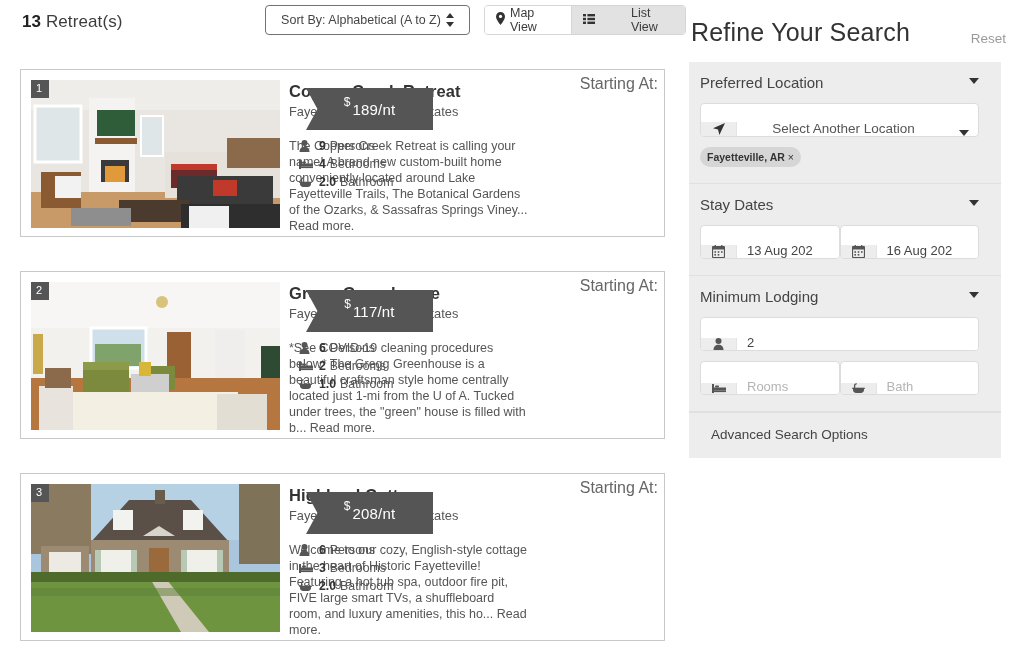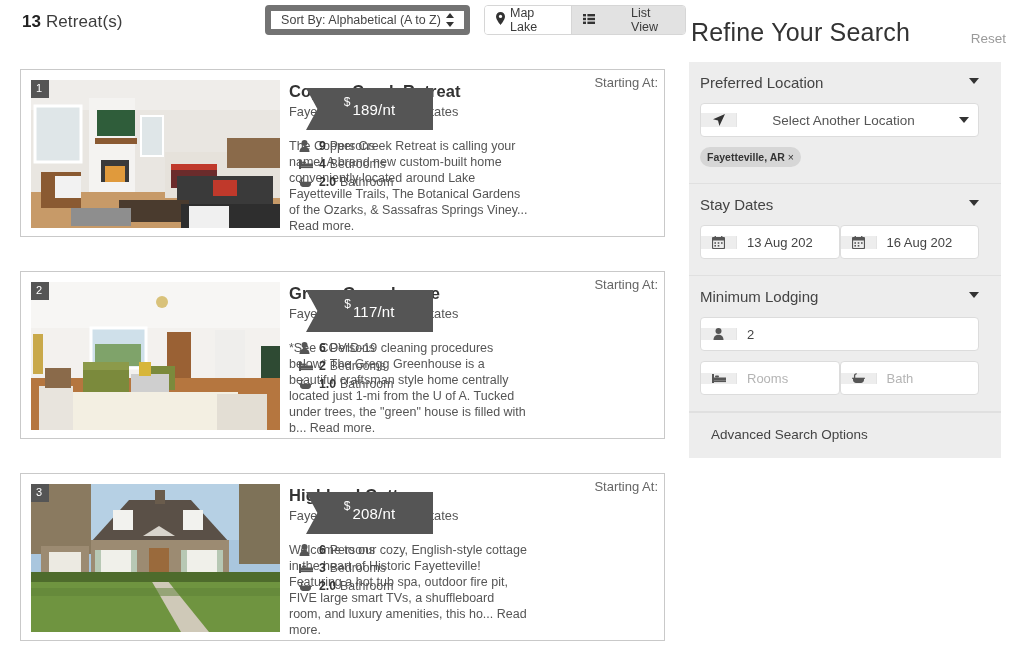--- a/index.html
+++ b/index.html
@@ -26,21 +26,21 @@
   }
   .count {
     position: absolute; left: 22px; top: 12px;
     font-size: 17px; color: #3d3d3d; letter-spacing: .1px;
   }
   .count b { font-weight: bold; color: #222; }
 
   .sortbox {
     position: absolute; left: 265px; top: 5px;
     width: 205px; height: 30px;
-    border: 6px solid #737373; border-radius: 4px;
+    border: 1px solid #737373; border-radius: 4px;
     background: #fff;
     display: flex; align-items: center; justify-content: center;
     font-size: 12.5px; color: #454545;
     cursor: pointer;
   }
   .sortbox .updown {
     margin-left: 5px; font-size: 9px; line-height: 9px;
     display: inline-flex; flex-direction: column; color: #333;
   }
 
@@ -89,21 +89,21 @@
     margin: 0 0 3px 0; letter-spacing: .1px;
   }
   .p-loc { font-size: 12.8px; color: #555; margin: 0; }
   .p-desc {
     margin: 19px 0 0 0; font-size: 12.5px; line-height: 16px;
     color: #555; width: 240px;
   }
 
   .startingat {
     position: absolute; right: 6px; top: 5px;
-    font-size: 13px; color: #666;
+    font-size: 16px; color: #666;
   }
 
   .ribbon {
     position: absolute; left: 285px; top: 18px;
     width: 127px; height: 42px;
     background: #555; color: #fff;
     display: flex; align-items: center; justify-content: center;
     clip-path: polygon(0 0, 100% 0, 100% 100%, 0 100%, 9% 50%);
   }
   .ribbon .dollar {
@@ -152,21 +152,21 @@
   .caret {
     position: absolute; right: 22px; top: 16px;
     width: 0; height: 0;
     border-left: 5px solid transparent;
     border-right: 5px solid transparent;
     border-top: 6px solid #333;
     cursor: pointer;
   }
 
   .field {
-    display: flex; align-items: center;
+    display: flex; align-items: flex-end;
     border: 1px solid #dcdcdc; border-radius: 4px;
     background: #fff; height: 34px; overflow: hidden;
   }
   .field .addon {
     width: 36px; background: #ededed;
     display: flex; align-items: center; justify-content: center;
     color: #666; border-right: 1px solid #e4e4e4;
   }
   .field .fval {
     flex: 1; display: flex; align-items: center;
@@ -247,21 +247,21 @@
       </div>
 
       <div class="viewtoggle">
         <div class="vbtn">
           <span>
             <svg width="9" height="13" viewBox="0 0 9 13" aria-hidden="true">
               <path d="M4.5 0C2 0 0 2 0 4.5C0 7.6 4.5 13 4.5 13S9 7.6 9 4.5C9 2 7 0 4.5 0Z" fill="#333"></path>
               <circle cx="4.5" cy="4.4" r="1.6" fill="#fff"></circle>
             </svg>
           </span>
-          <span>Map Lake</span>
+          <span>Map View</span>
         </div>
         <div class="vbtn active">
           <span>
             <svg width="12" height="10" viewBox="0 0 12 10" aria-hidden="true">
               <rect x="0" y="0" width="3" height="2.4" fill="#333"></rect>
               <rect x="4.4" y="0" width="7.6" height="2.4" fill="#333"></rect>
               <rect x="0" y="3.8" width="3" height="2.4" fill="#333"></rect>
               <rect x="4.4" y="3.8" width="7.6" height="2.4" fill="#333"></rect>
               <rect x="0" y="7.6" width="3" height="2.4" fill="#333"></rect>
               <rect x="4.4" y="7.6" width="7.6" height="2.4" fill="#333"></rect>

